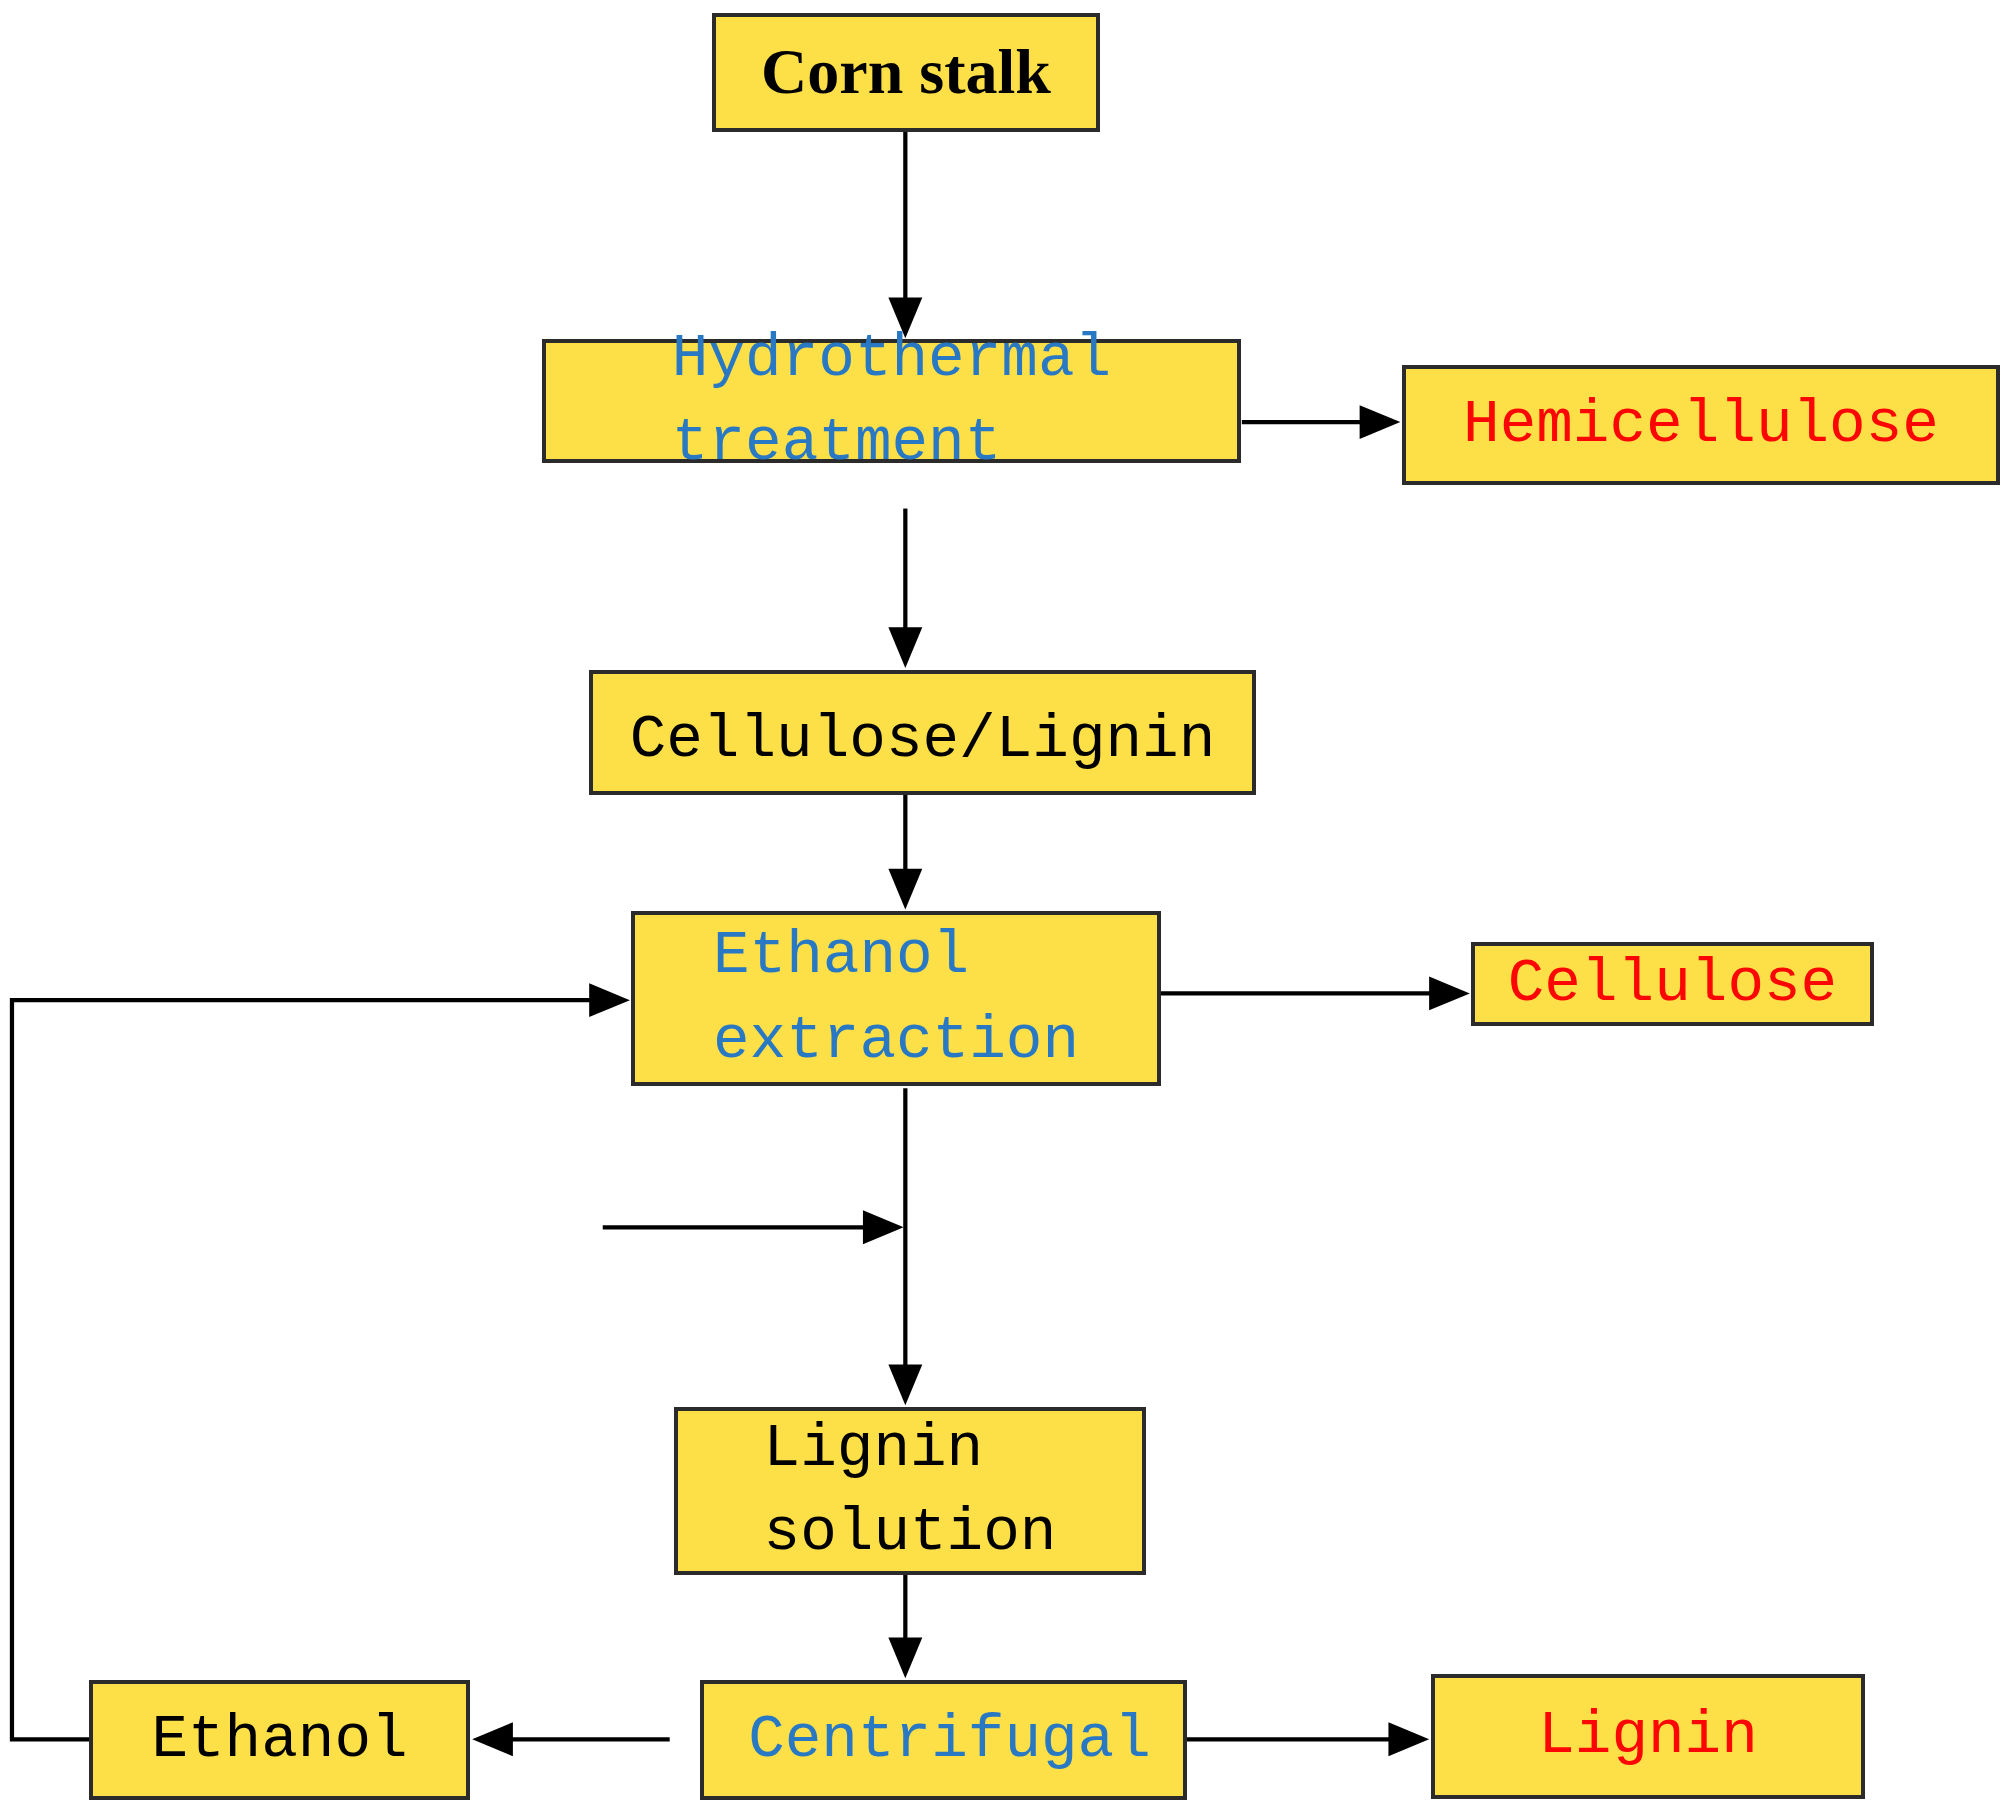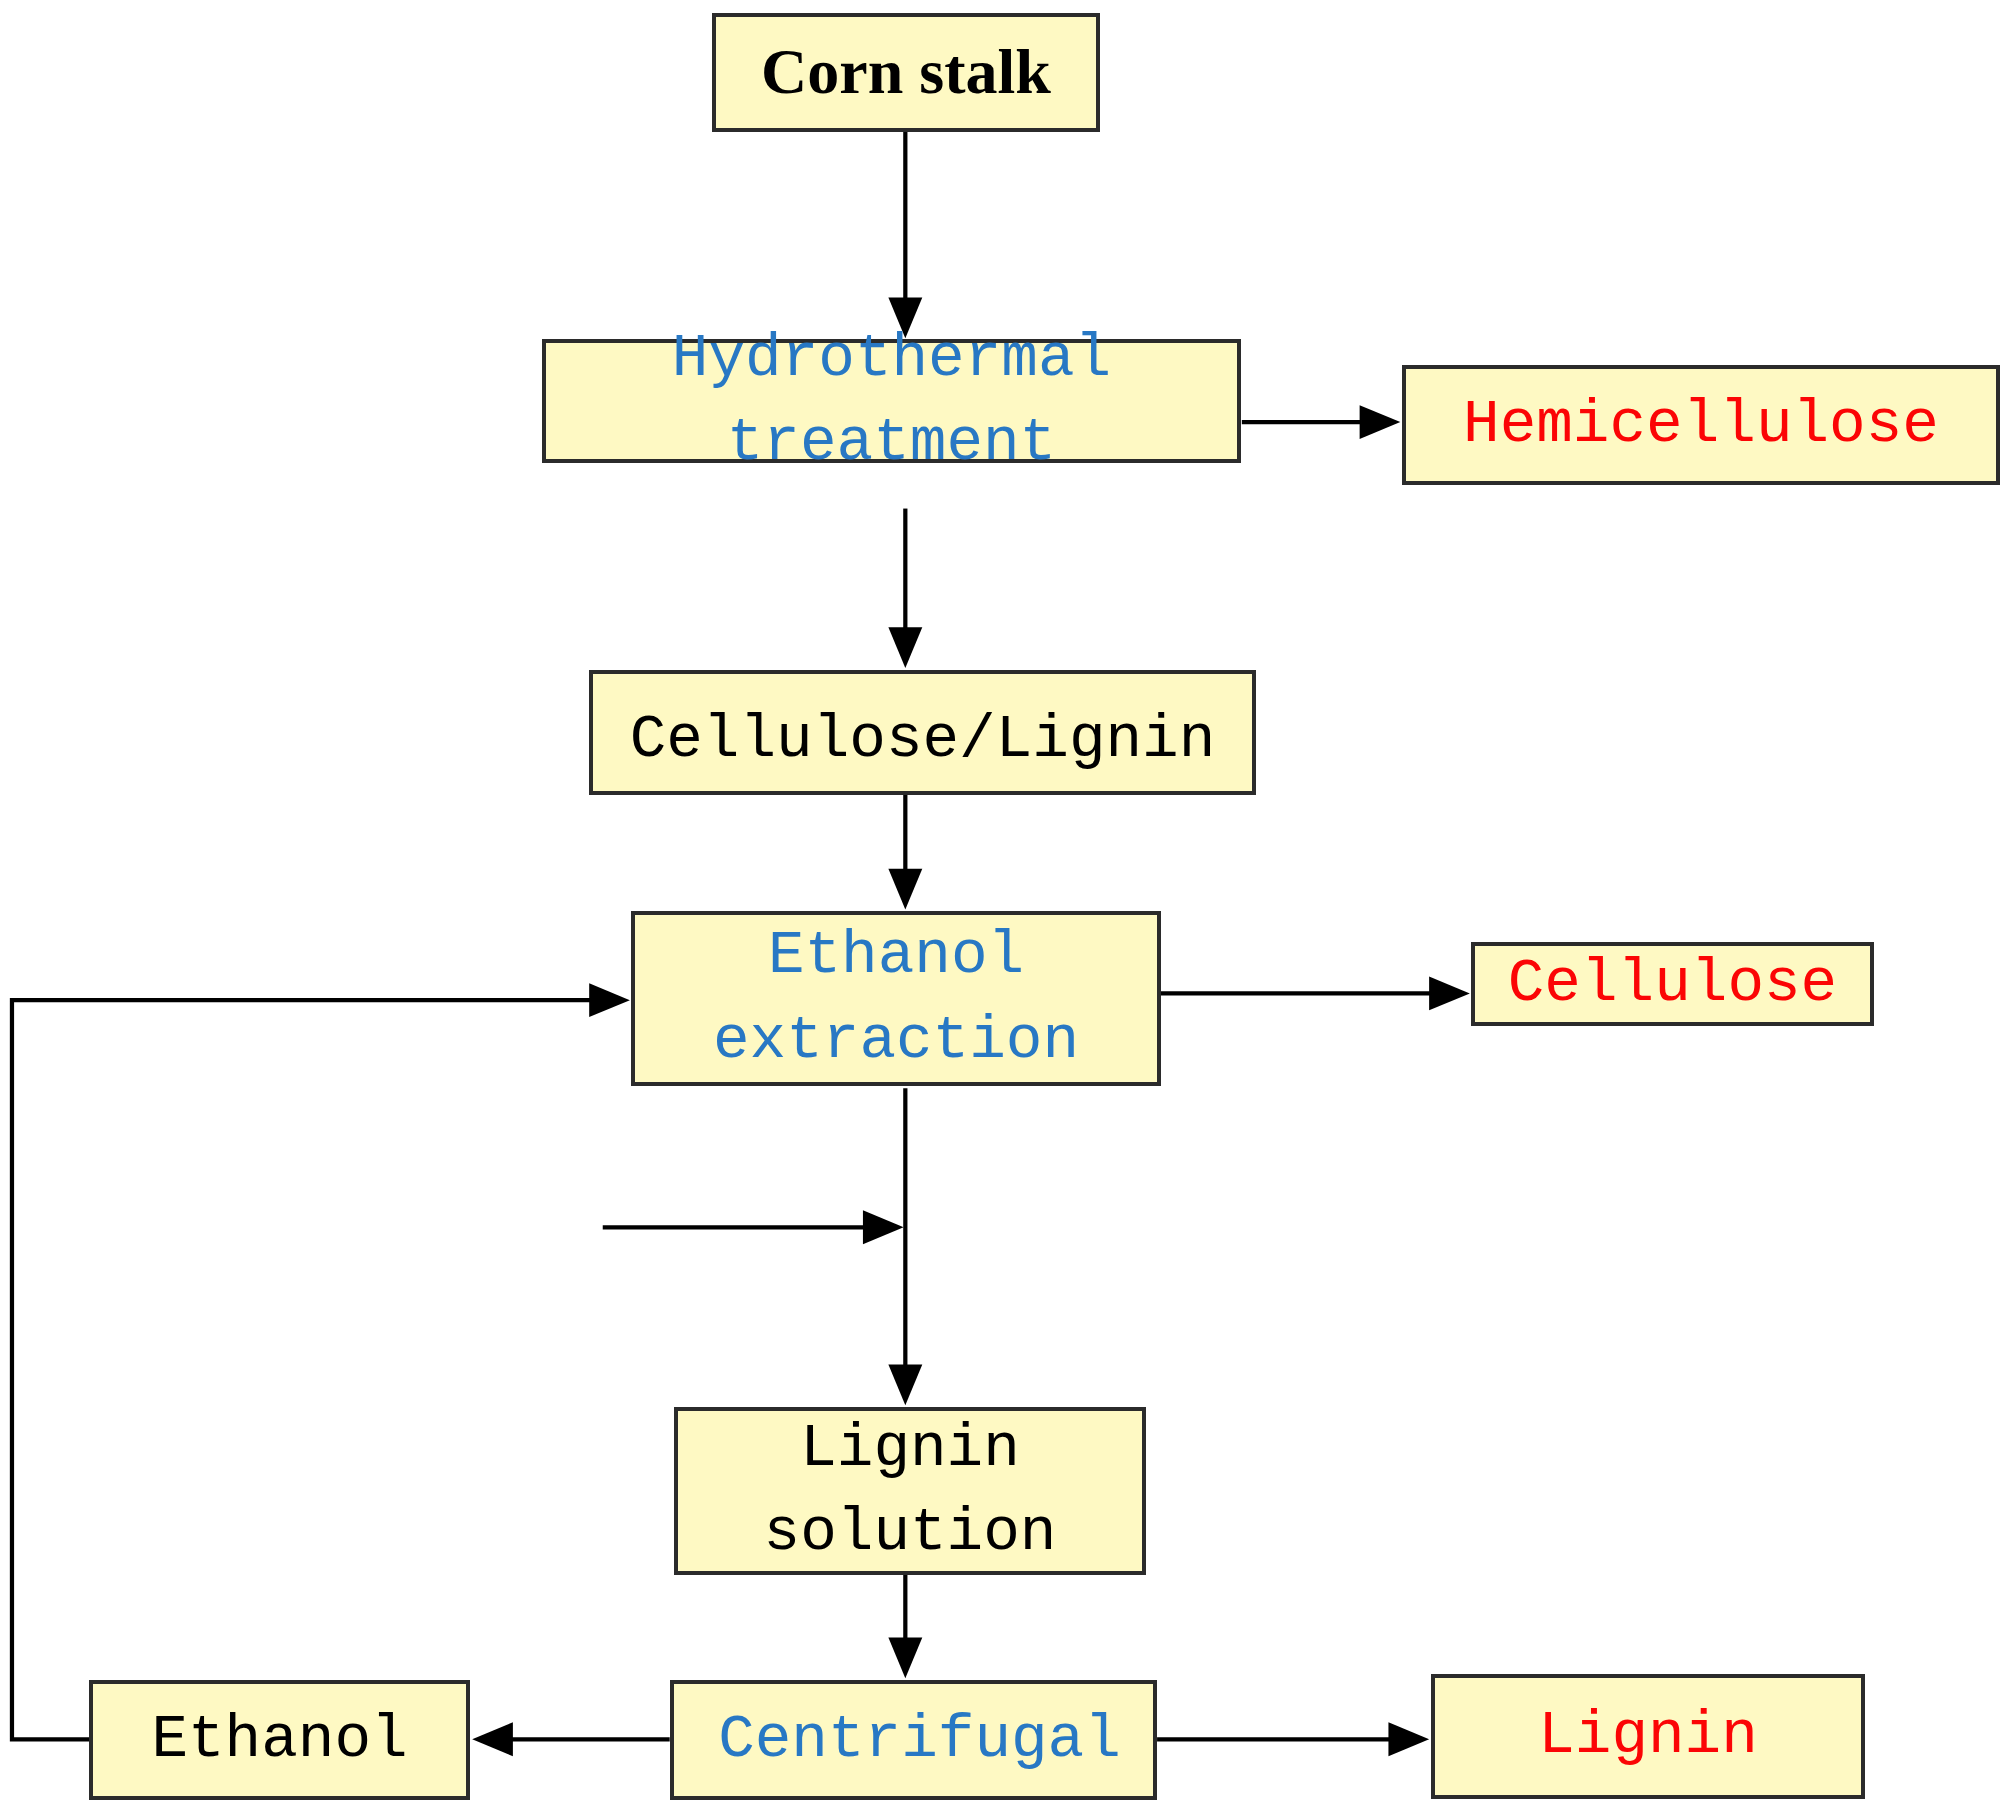--- a/index.html
+++ b/index.html
@@ -27,26 +27,25 @@
     fill: none;
   }
   .connectors polygon {
     fill: #000000;
     stroke: none;
   }
   .node {
     position: absolute;
     z-index: 1;
     box-sizing: border-box;
-    background: #fef9c3;
+    background: #fde047;
     border: 4.2px solid #2b2b2b;
     display: flex;
     align-items: center;
     justify-content: center;
-    text-align: center;
   }
   .node .label {
     white-space: pre-line;
     font-size: 61px;
     line-height: 1.38;
     color: #000000;
   }
   .node.serif .label {
     font-family: "Liberation Serif", "DejaVu Serif", serif;
     font-weight: bold;
@@ -150,21 +149,21 @@
 
   <div class="node" style="left:674px; top:1407px; width:472px; height:168px;">
     <span class="label" style="color: rgb(0, 0, 0);">Lignin
 solution</span>
   </div>
 
   <div class="node" style="left:89px; top:1680px; width:381px; height:120px;">
     <span class="label" style="color: rgb(0, 0, 0);">Ethanol</span>
   </div>
 
-  <div class="node" style="left:670px; top:1680px; width:487px; height:120px;padding-left:12px;">
+  <div class="node" style="left:700px; top:1680px; width:487px; height:120px;padding-left:12px;">
     <span class="label" style="color: rgb(40, 120, 196);">Centrifugal</span>
   </div>
 
   <div class="node" style="left:1431px; top:1674px; width:434px; height:125px;">
     <span class="label" style="color: rgb(251, 5, 5);">Lignin</span>
   </div>
 
 </div>
 
 

